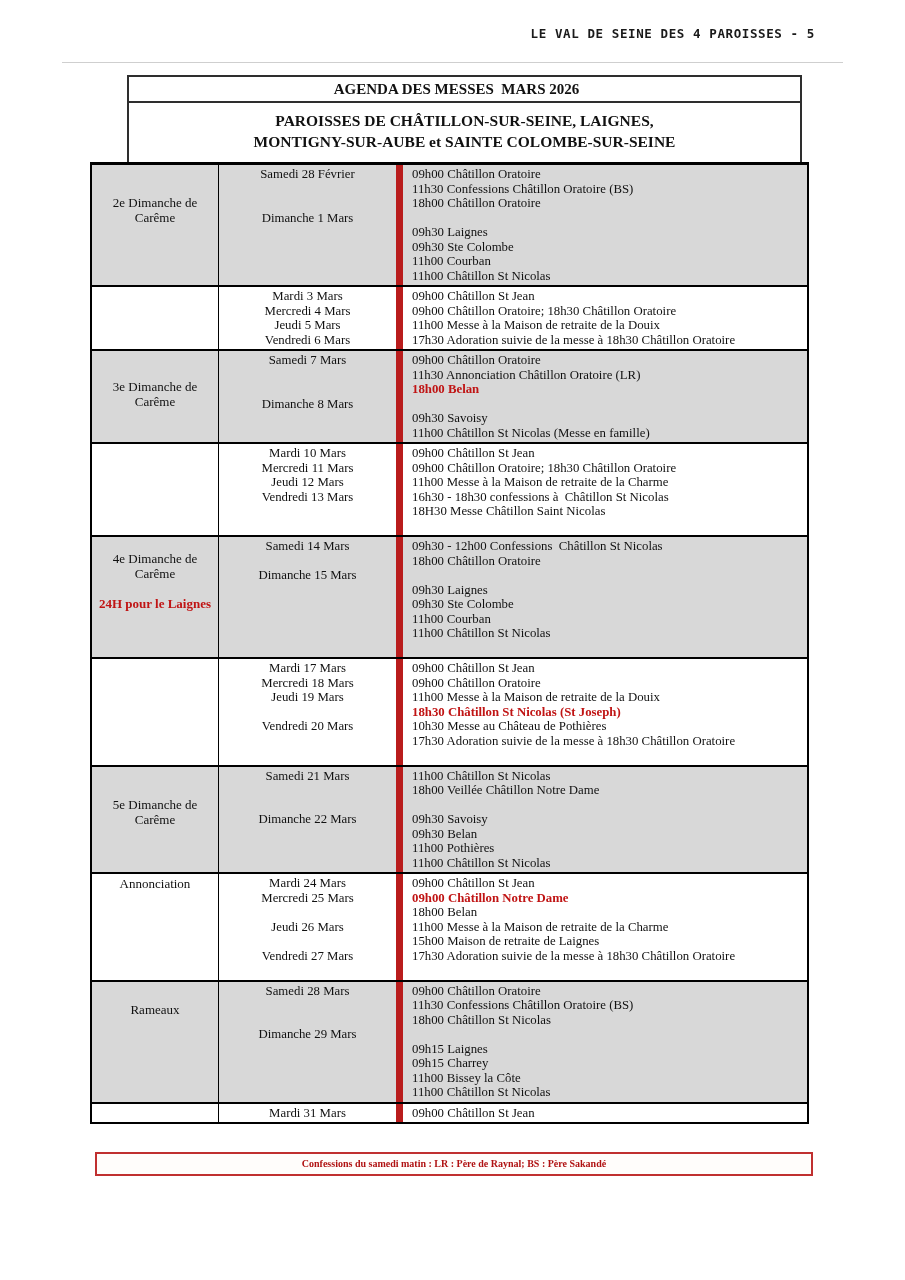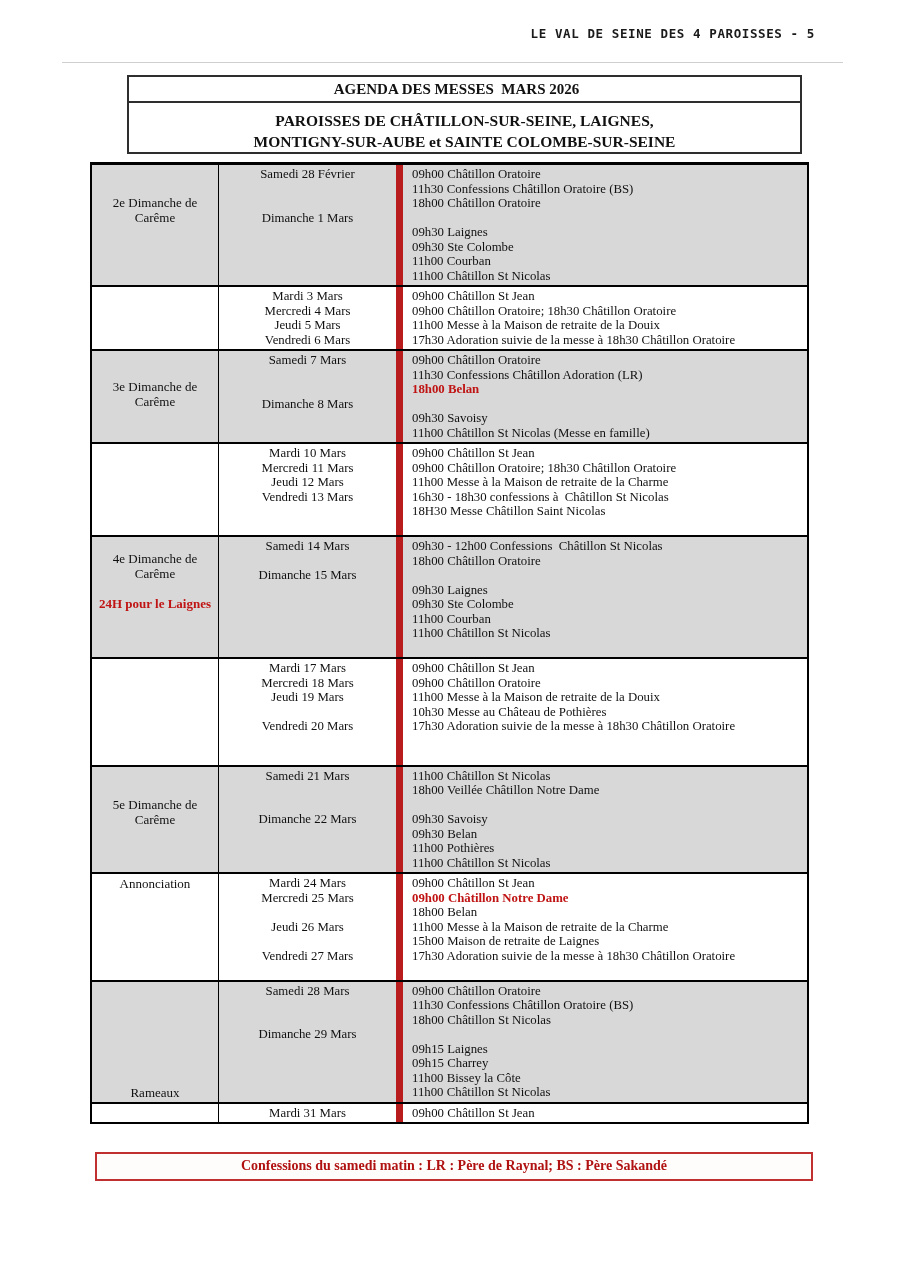--- a/index.html
+++ b/index.html
@@ -8,46 +8,46 @@
 
   .header-right{position:absolute;top:26px;right:90px;
         font-family:"DejaVu Sans Mono", monospace;font-weight:bold;
         font-size:12.5px;letter-spacing:0.6px;color:#1a1a1a;}
 
   .rule{position:absolute;top:62px;left:62px;width:781px;height:1px;background:#cfcfcf;}
 
   .titlebox{position:absolute;top:75px;left:127px;width:671px;border:2px solid #2e2e2e;background:#fff;}
   .titlebox .t1{border-bottom:2px solid #2e2e2e;text-align:center;font-weight:bold;
         font-size:15px;padding:4px 16px 3px 0;white-space:pre;}
-  .titlebox .t2{text-align:center;font-weight:bold;font-size:15.5px;padding:7px 0 0 0;line-height:21px;}
+  .titlebox .t2{text-align:center;font-weight:bold;font-size:15.5px;padding:7px 0 13px 0;line-height:21px;}
 
   .masstable{position:absolute;top:162px;left:90px;width:715px;
         border:2px solid #000;border-top-width:3px;background:#fff;}
   .trow{display:grid;grid-template-columns:127px 184px 1fr;border-top:2px solid #000;}
   .trow:first-child{border-top:none;}
   .trow.shaded{background:#d8d8d8;}
   .cell{padding:2px 0;min-width:0;}
   .label-cell{border-right:1px solid #000;display:flex;flex-direction:column;align-items:center;text-align:center;}
   .dates-cell{border-right:7px solid #b91c1c;text-align:center;}
   .events-cell{padding-left:9px;}
   .line{height:14.5px;line-height:14.5px;font-size:12.8px;white-space:pre;overflow:visible;}
   .red{color:#c01414;font-weight:bold;}
   .rowlabel{font-size:13px;line-height:15px;width:114px;}
   .sublabel{font-weight:bold;}
   .row-0 .label-cell{padding-top:30px;text-align:center;}
   .row-2 .label-cell{padding-top:28px;}
   .row-4 .label-cell{padding-top:14px;}
   .row-4 .sublabel{margin-top:15px;}
   .row-6 .label-cell{padding-top:30px;}
   .row-7 .label-cell{}
-  .row-8 .label-cell{padding-top:32px;justify-content:flex-end;}
+  .row-8 .label-cell{padding-top:20px;}
 
   .footer-note{position:absolute;top:1152px;left:95px;width:714px;
         border:2px solid #c03030;text-align:center;padding:4px 0 5px 0;
-        font-weight:bold;font-size:14px;color:#b01212;background:#fffdfb;}
+        font-weight:bold;font-size:10px;color:#b01212;background:#fffdfb;}
 </style>
 </head>
 <body>
 
 <div class="page">
 
   <div class="header-right">LE VAL DE SEINE DES 4 PAROISSES  - 5</div>
 
   <div class="rule"></div>
 
@@ -107,21 +107,21 @@
         <div class="cell dates-cell">
           <div class="line">Samedi 7 Mars</div>
           <div class="line">&nbsp;</div>
           <div class="line">&nbsp;</div>
           <div class="line">Dimanche 8 Mars</div>
           <div class="line">&nbsp;</div>
           <div class="line">&nbsp;</div>
         </div>
         <div class="cell events-cell">
           <div class="line">09h00 Châtillon Oratoire</div>
-          <div class="line">11h30 Confessions Châtillon Adoration (LR)</div>
+          <div class="line">11h30 Annonciation Châtillon Oratoire (LR)</div>
           <div class="line red">18h00 Belan</div>
           <div class="line">&nbsp;</div>
           <div class="line">09h30 Savoisy</div>
           <div class="line">11h00 Châtillon St Nicolas (Messe en famille)</div>
         </div>
       </div>
       <div class="trow row-3">
         <div class="cell label-cell"></div>
         <div class="cell dates-cell">
           <div class="line">Mardi 10 Mars</div>
@@ -174,20 +174,21 @@
           <div class="line">Jeudi 19 Mars</div>
           <div class="line">&nbsp;</div>
           <div class="line">Vendredi 20 Mars</div>
           <div class="line">&nbsp;</div>
           <div class="line">&nbsp;</div>
         </div>
         <div class="cell events-cell">
           <div class="line">09h00 Châtillon St Jean</div>
           <div class="line">09h00 Châtillon Oratoire</div>
           <div class="line">11h00 Messe à la Maison de retraite de la Douix</div>
+          <div class="line red">18h30 Châtillon St Nicolas (St Joseph)</div>
           <div class="line">10h30 Messe au Château de Pothières</div>
           <div class="line">17h30 Adoration suivie de la messe à 18h30 Châtillon Oratoire</div>
           <div class="line">&nbsp;</div>
         </div>
       </div>
       <div class="trow row-6 shaded">
         <div class="cell label-cell">
           <div class="rowlabel">5e Dimanche de Carême</div>
         </div>
         <div class="cell dates-cell">

